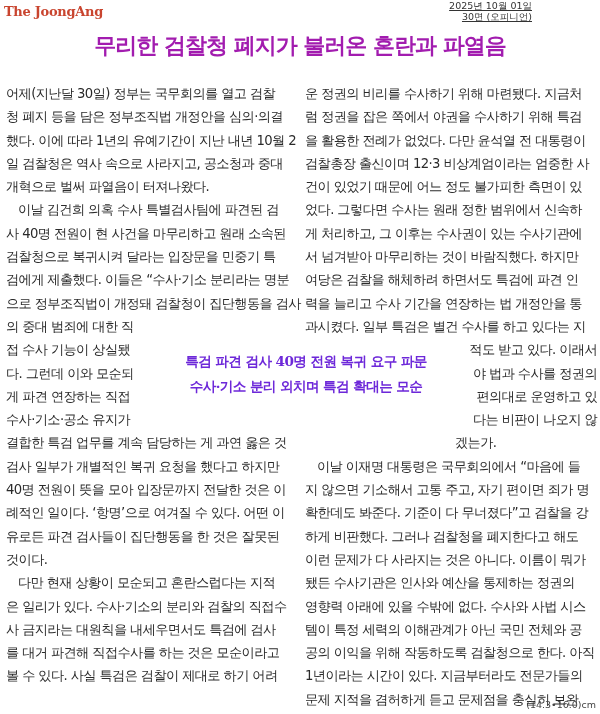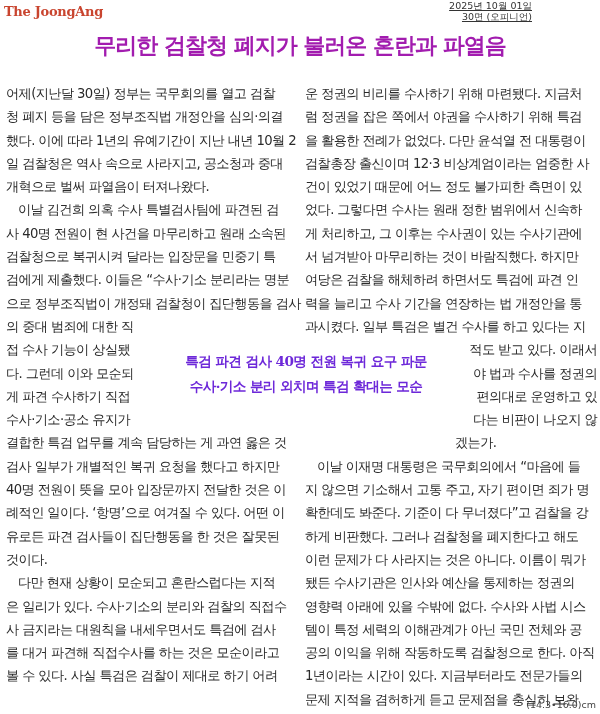--- a/index.html
+++ b/index.html
@@ -44,21 +44,21 @@
   <div class="line">일 검찰청은 역사 속으로 사라지고, 공소청과 중대</div>
   <div class="line">개혁으로 벌써 파열음이 터져나왔다.</div>
   <div class="line indent">이날 김건희 의혹 수사 특별검사팀에 파견된 검</div>
   <div class="line">사 40명 전원이 현 사건을 마무리하고 원래 소속된</div>
   <div class="line">검찰청으로 복귀시켜 달라는 입장문을 민중기 특</div>
   <div class="line">검에게 제출했다. 이들은 “수사·기소 분리라는 명분</div>
   <div class="line">으로 정부조직법이 개정돼 검찰청이 집단행동을 검사</div>
   <div class="line short-l">의 중대 범죄에 대한 직</div>
   <div class="line short-l">접 수사 기능이 상실됐</div>
   <div class="line short-l">다. 그런데 이와 모순되</div>
-  <div class="line short-l">게 파견 수사하기 직접</div>
+  <div class="line short-l">게 파견 연장하는 직접</div>
   <div class="line short-l">수사·기소·공소 유지가</div>
   <div class="line">결합한 특검 업무를 계속 담당하는 게 과연 옳은 것</div>
   <div class="line">검사 일부가 개별적인 복귀 요청을 했다고 하지만</div>
   <div class="line">40명 전원이 뜻을 모아 입장문까지 전달한 것은 이</div>
   <div class="line">례적인 일이다. ‘항명’으로 여겨질 수 있다. 어떤 이</div>
   <div class="line">유로든 파견 검사들이 집단행동을 한 것은 잘못된</div>
   <div class="line">것이다.</div>
   <div class="line indent">다만 현재 상황이 모순되고 혼란스럽다는 지적</div>
   <div class="line">은 일리가 있다. 수사·기소의 분리와 검찰의 직접수</div>
   <div class="line">사 금지라는 대원칙을 내세우면서도 특검에 검사</div>

